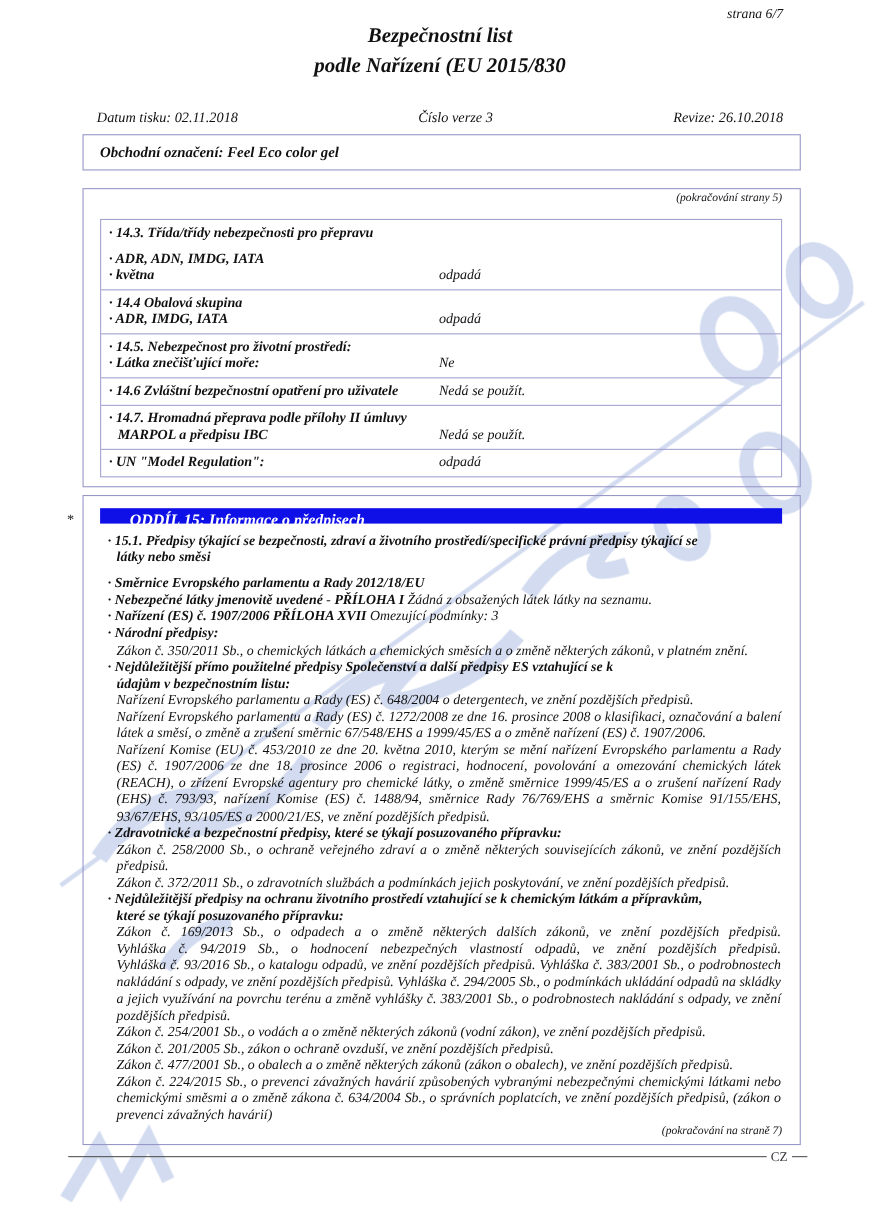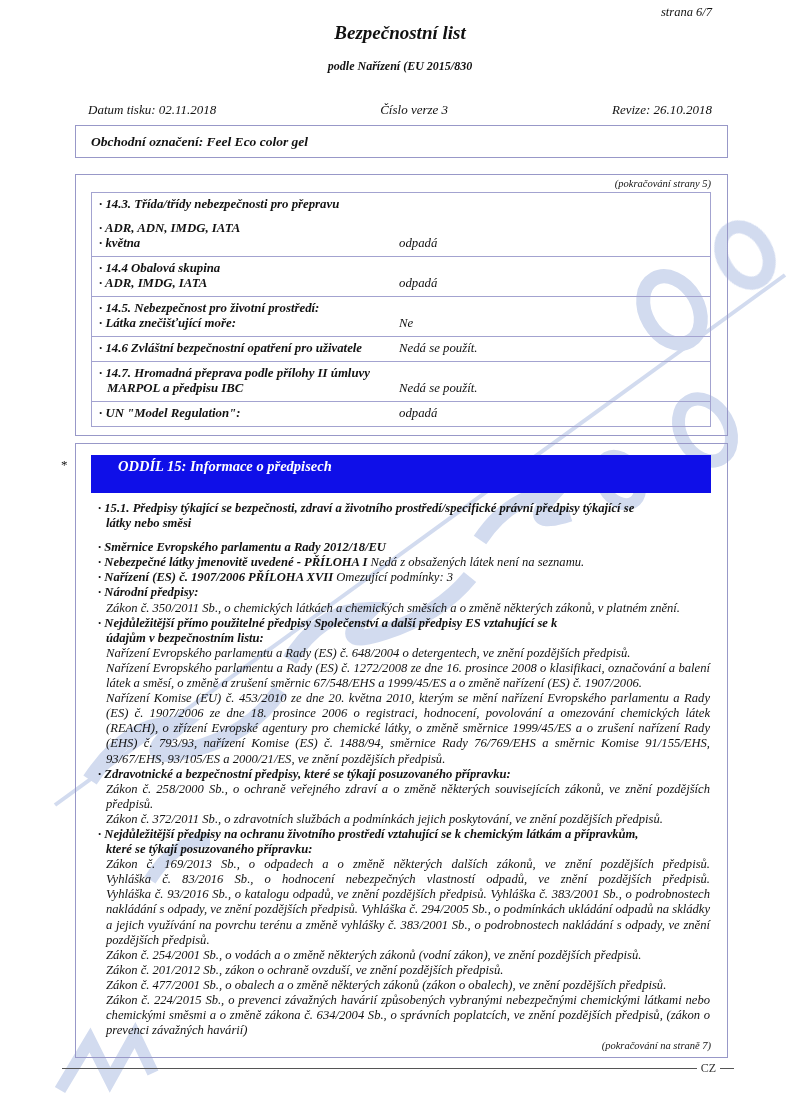--- a/index.html
+++ b/index.html
@@ -6,57 +6,57 @@
   body{
     width:800px;height:1100px;position:relative;overflow:hidden;
     font-family:"Liberation Serif","DejaVu Serif",serif;
     font-style:italic;color:#111;
   }
   #watermark{position:absolute;top:0;left:0;z-index:0;pointer-events:none;}
   #doc{position:relative;z-index:1;}
 
   .page-marker{ text-align:right;padding:5px 88px 0 16px;font-size:12.5px; }
   .doc-title{ text-align:center;font-weight:bold;font-size:19px;margin-top:2px; }
-  .doc-subtitle{ text-align:center;font-weight:bold;font-size:12px;margin-top:15px; }
+  .doc-subtitle{ text-align:center;font-weight:bold;font-size:19px;margin-top:5px; }
   .meta-row{
     display:flex;justify-content:space-between;
     padding:0 88px;margin-top:28px;font-size:13px;
   }
   .product-box{
     margin:7px 72px 0 75px;border:1.5px solid var(--border,#9898c8);
     height:31px;display:flex;align-items:center;
     padding-left:15px;font-weight:bold;font-size:13.5px;
   }
 
   .outer-box{
     margin:0 72px 0 75px;border:1.5px solid var(--border,#9898c8);
     position:relative;background:transparent;
   }
   .box-transport{margin-top:16px;padding-bottom:8px;}
   .continuation-top{
-    text-align:right;font-size:10.5px;padding:3px 16px 2px 0;
+    text-align:right;font-size:10.5px;padding:3px 16px 12px 0;
   }
   .ttable{
     margin:1px 16px 0 15px;border:1px solid var(--border-in,#a3a3d0);
   }
   .trow{ border-bottom:1px solid var(--border-in,#a3a3d0); padding:4px 0 5px 7px; }
   .trow:last-child{border-bottom:none;}
   .tline{display:flex;font-size:12.8px;line-height:15px;align-items:center;}
   .tline.indent{padding-left:8px;}
   .tlabel{font-weight:bold;white-space:nowrap;flex:0 0 300px;}
   .tline.indent .tlabel{flex-basis:292px;}
   .tvalue{white-space:nowrap;}
   .tspacer{height:9px;}
 
   .box-section15{margin-top:7px;padding-bottom:6px;}
   .asterisk{
     position:absolute;left:-15px;top:13px;font-size:13px;font-style:normal;
   }
   .section-bar{
-    margin:11px 16px 0 15px;height:38px;line-height:22px;
+    margin:11px 16px 0 15px;height:14px;line-height:22px;
     background:var(--accent,#0f0fe8);color:#fff;
     font-weight:bold;font-size:14.5px;padding-left:27px;
   }
   .paras{margin:8px 17px 0 15px;padding-left:7px;font-size:12.6px;line-height:15.1px;}
   .para{padding-left:8px;white-space:pre-line;}
   .para.bullet{text-indent:-8px;}
   .para b{font-weight:bold;}
   .para.just{text-align:justify;}
   .para.stretch{text-align:justify;text-align-last:justify;}
   .para.gap{margin-bottom:9px;}
@@ -170,39 +170,39 @@
       </div>
   </div>
 
   <div class="outer-box box-section15">
     <div class="asterisk">*</div>
     <div class="section-bar">ODDÍL 15: Informace o předpisech</div>
     <div class="paras">
         <div class="para bullet gap"><b>· 15.1. Předpisy týkající se bezpečnosti, zdraví a životního prostředí/specifické právní předpisy týkající se
 látky nebo směsi</b></div>
         <div class="para bullet"><b>· Směrnice Evropského parlamentu a Rady 2012/18/EU</b></div>
-        <div class="para bullet"><b>· Nebezpečné látky jmenovitě uvedené - PŘÍLOHA I</b><span> Nedá z obsažených látek není na seznamu.</span></div>
+        <div class="para bullet"><b>· Nebezpečné látky jmenovitě uvedené - PŘÍLOHA I</b><span> Žádná z obsažených látek látky na seznamu.</span></div>
         <div class="para bullet"><b>· Nařízení (ES) č. 1907/2006 PŘÍLOHA XVII</b><span> Omezující podmínky: 3</span></div>
         <div class="para bullet"><b>· Národní předpisy:</b></div>
         <div class="para just"><span>Zákon č. 350/2011 Sb., o chemických látkách a chemických směsích a o změně některých zákonů, v platném znění.</span></div>
         <div class="para bullet"><b>· Nejdůležitější přímo použitelné předpisy Společenství a další předpisy ES vztahující se k
 údajům v bezpečnostním listu:</b></div>
         <div class="para"><span>Nařízení Evropského parlamentu a Rady (ES) č. 648/2004 o detergentech, ve znění pozdějších předpisů.</span></div>
         <div class="para just"><span>Nařízení Evropského parlamentu a Rady (ES) č. 1272/2008 ze dne 16. prosince 2008 o klasifikaci, označování a balení látek a směsí, o změně a zrušení směrnic 67/548/EHS a 1999/45/ES a o změně nařízení (ES) č. 1907/2006.</span></div>
         <div class="para just"><span>Nařízení Komise (EU) č. 453/2010 ze dne 20. května 2010, kterým se mění nařízení Evropského parlamentu a Rady (ES) č. 1907/2006 ze dne 18. prosince 2006 o registraci, hodnocení, povolování a omezování chemických látek (REACH), o zřízení Evropské agentury pro chemické látky, o změně směrnice 1999/45/ES a o zrušení nařízení Rady (EHS) č. 793/93, nařízení Komise (ES) č. 1488/94, směrnice Rady 76/769/EHS a směrnic Komise 91/155/EHS, 93/67/EHS, 93/105/ES a 2000/21/ES, ve znění pozdějších předpisů.</span></div>
         <div class="para bullet"><b>· Zdravotnické a bezpečnostní předpisy, které se týkají posuzovaného přípravku:</b></div>
         <div class="para just"><span>Zákon č. 258/2000 Sb., o ochraně veřejného zdraví a o změně některých souvisejících zákonů, ve znění pozdějších předpisů.</span></div>
         <div class="para just"><span>Zákon č. 372/2011 Sb., o zdravotních službách a podmínkách jejich poskytování, ve znění pozdějších předpisů.</span></div>
         <div class="para bullet"><b>· Nejdůležitější předpisy na ochranu životního prostředí vztahující se k chemickým látkám a přípravkům,
 které se týkají posuzovaného přípravku:</b></div>
         <div class="para stretch"><span>Zákon č. 169/2013 Sb., o odpadech a o změně některých dalších zákonů, ve znění pozdějších předpisů.</span></div>
-        <div class="para stretch"><span>Vyhláška č. 83/2016 Sb., o hodnocení nebezpečných vlastností odpadů, ve znění pozdějších předpisů.</span></div>
+        <div class="para stretch"><span>Vyhláška č. 94/2019 Sb., o hodnocení nebezpečných vlastností odpadů, ve znění pozdějších předpisů.</span></div>
         <div class="para just"><span>Vyhláška č. 93/2016 Sb., o katalogu odpadů, ve znění pozdějších předpisů. Vyhláška č. 383/2001 Sb., o podrobnostech nakládání s odpady, ve znění pozdějších předpisů. Vyhláška č. 294/2005 Sb., o podmínkách ukládání odpadů na skládky a jejich využívání na povrchu terénu a změně vyhlášky č. 383/2001 Sb., o podrobnostech nakládání s odpady, ve znění pozdějších předpisů.</span></div>
         <div class="para"><span>Zákon č. 254/2001 Sb., o vodách a o změně některých zákonů (vodní zákon), ve znění pozdějších předpisů.</span></div>
-        <div class="para"><span>Zákon č. 201/2012 Sb., zákon o ochraně ovzduší, ve znění pozdějších předpisů.</span></div>
+        <div class="para"><span>Zákon č. 201/2005 Sb., zákon o ochraně ovzduší, ve znění pozdějších předpisů.</span></div>
         <div class="para just"><span>Zákon č. 477/2001 Sb., o obalech a o změně některých zákonů (zákon o obalech), ve znění pozdějších předpisů.</span></div>
         <div class="para just"><span>Zákon č. 224/2015 Sb., o prevenci závažných havárií způsobených vybranými nebezpečnými chemickými látkami nebo chemickými směsmi a o změně zákona č. 634/2004 Sb., o správních poplatcích, ve znění pozdějších předpisů, (zákon o prevenci závažných havárií)</span></div>
       </div>
     <div class="continuation-bottom">(pokračování na straně 7)</div>
   </div>
 
   <div class="footer-rule">
     <div class="line"></div>
     <span class="cc">CZ</span>
     <div class="line short"></div>

